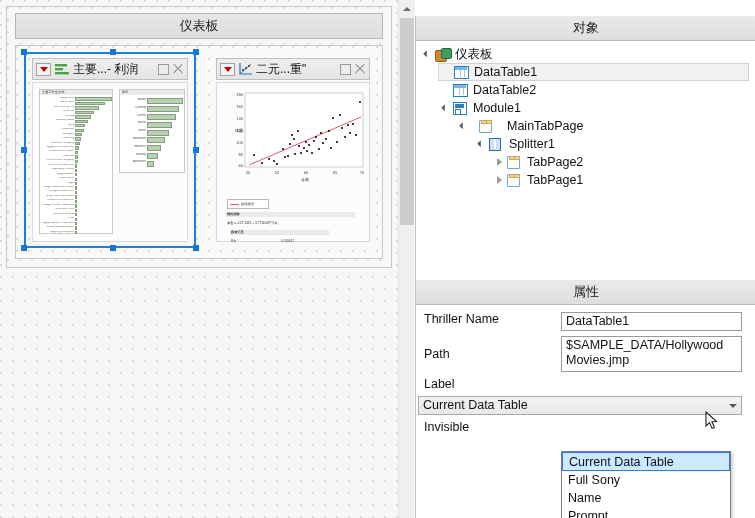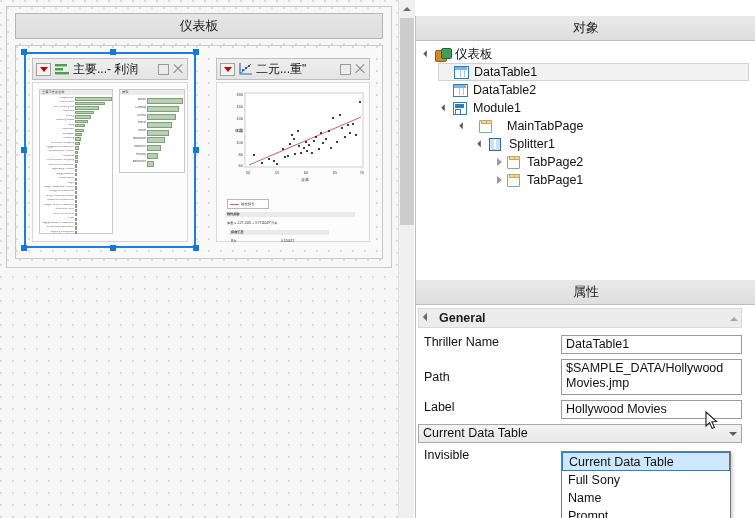--- a/index.html
+++ b/index.html
@@ -554,41 +554,33 @@
           </div>
         </div>
     </div>
 
     <div id="props-panel">
       <div class="panel-header">
         <span>属性</span>
       </div>
       <div id="props-body">
 
-        <div id="general-bar">
-          <div id="general-tw"></div>
-          <span>General</span>
-          <div id="props-scroll-up">
-            <div class="chev-up-sm"></div>
-          </div>
-        </div>
 
         <div class="prop-row" style="margin-top:7px">
           <div class="prop-label">Thriller Name</div>
           <div class="prop-input">DataTable1</div>
         </div>
 
         <div class="prop-row" style="margin-top:5px">
           <div class="prop-label" style="padding-top:11px">Path</div>
           <div class="prop-input" style="height:36px">$SAMPLE_DATA/Hollywood Movies.jmp</div>
         </div>
 
         <div class="prop-row" style="margin-top:5px">
           <div class="prop-label">Label</div>
-          <div class="prop-input">Hollywood Movies</div>
         </div>
 
         <div class="prop-row" style="margin-top:5px">
           <div class="prop-combo">
             <span>Current Data Table</span>
             <span class="combo-arrow"></span>
           </div>
         </div>
 
         <div class="prop-row" style="margin-top:5px">

